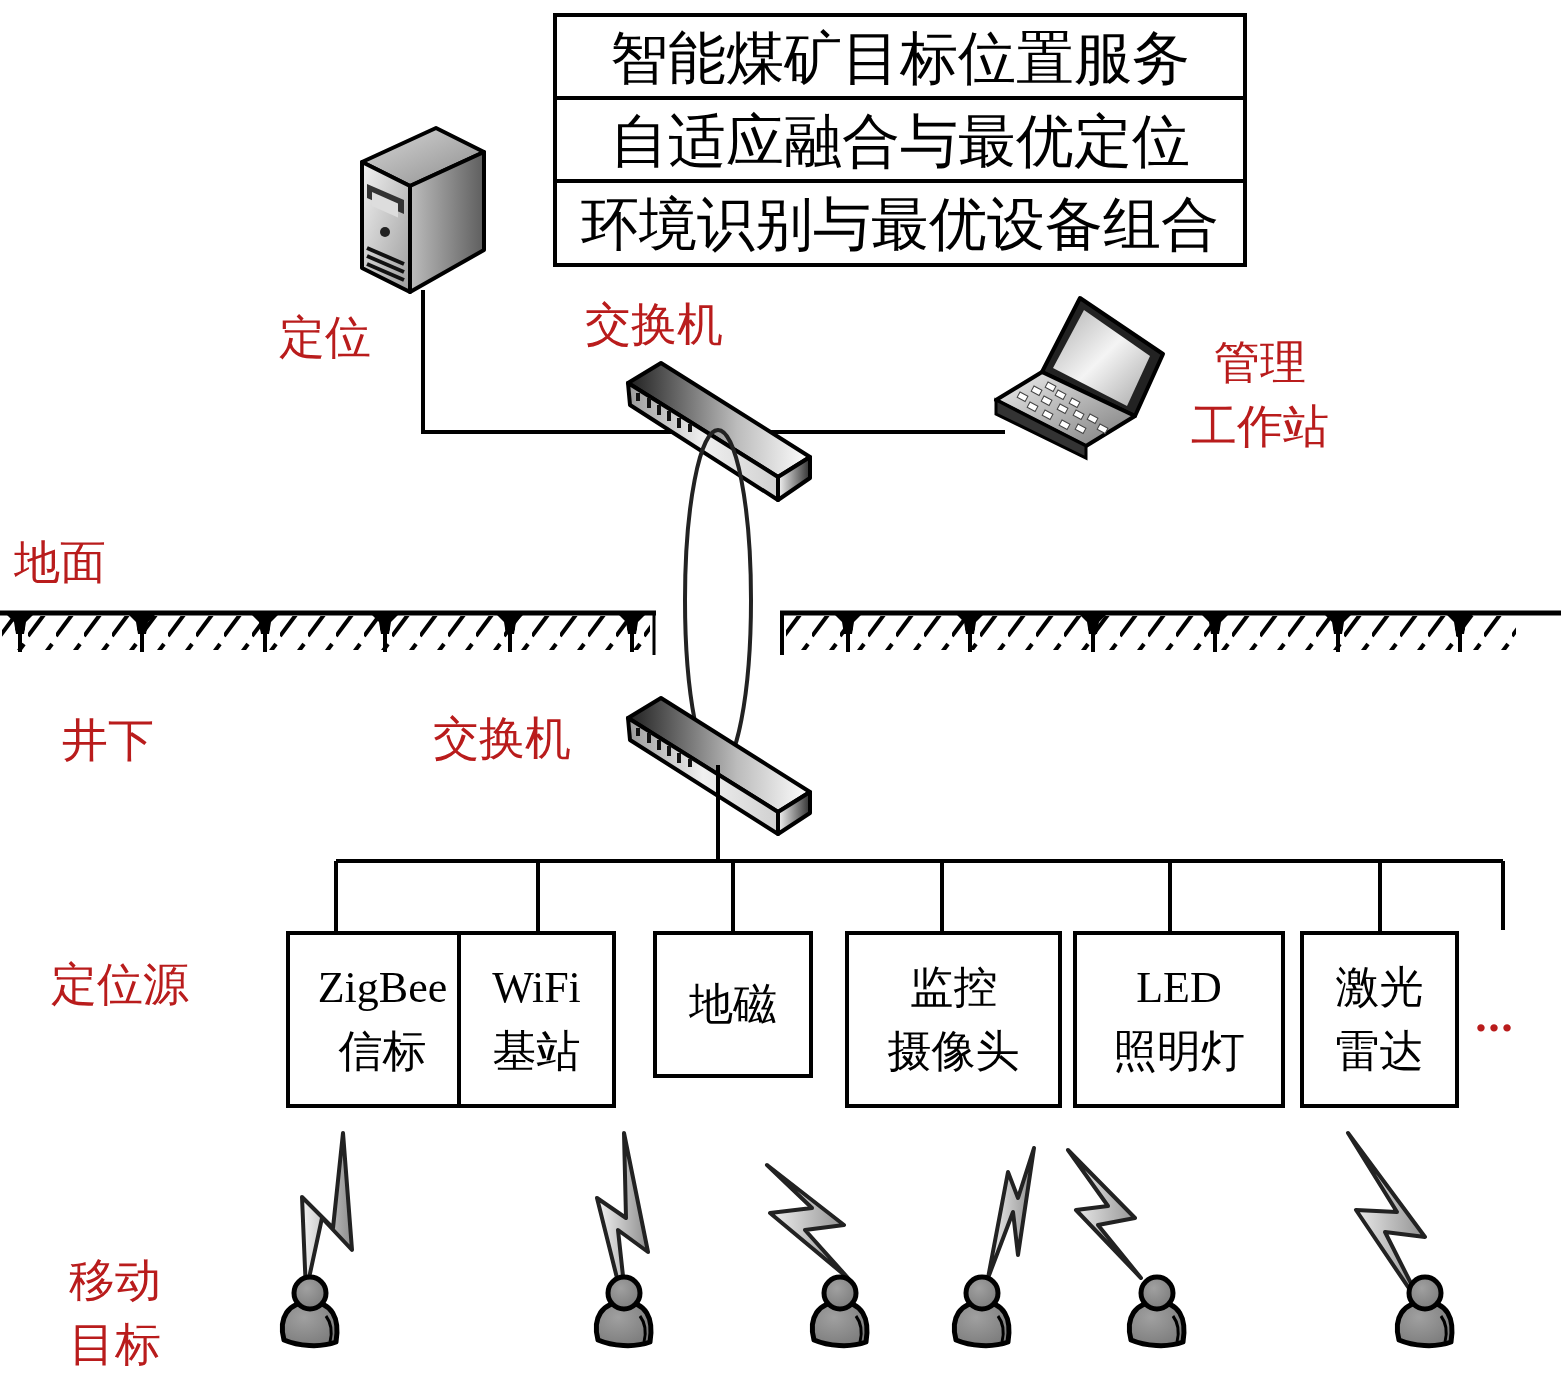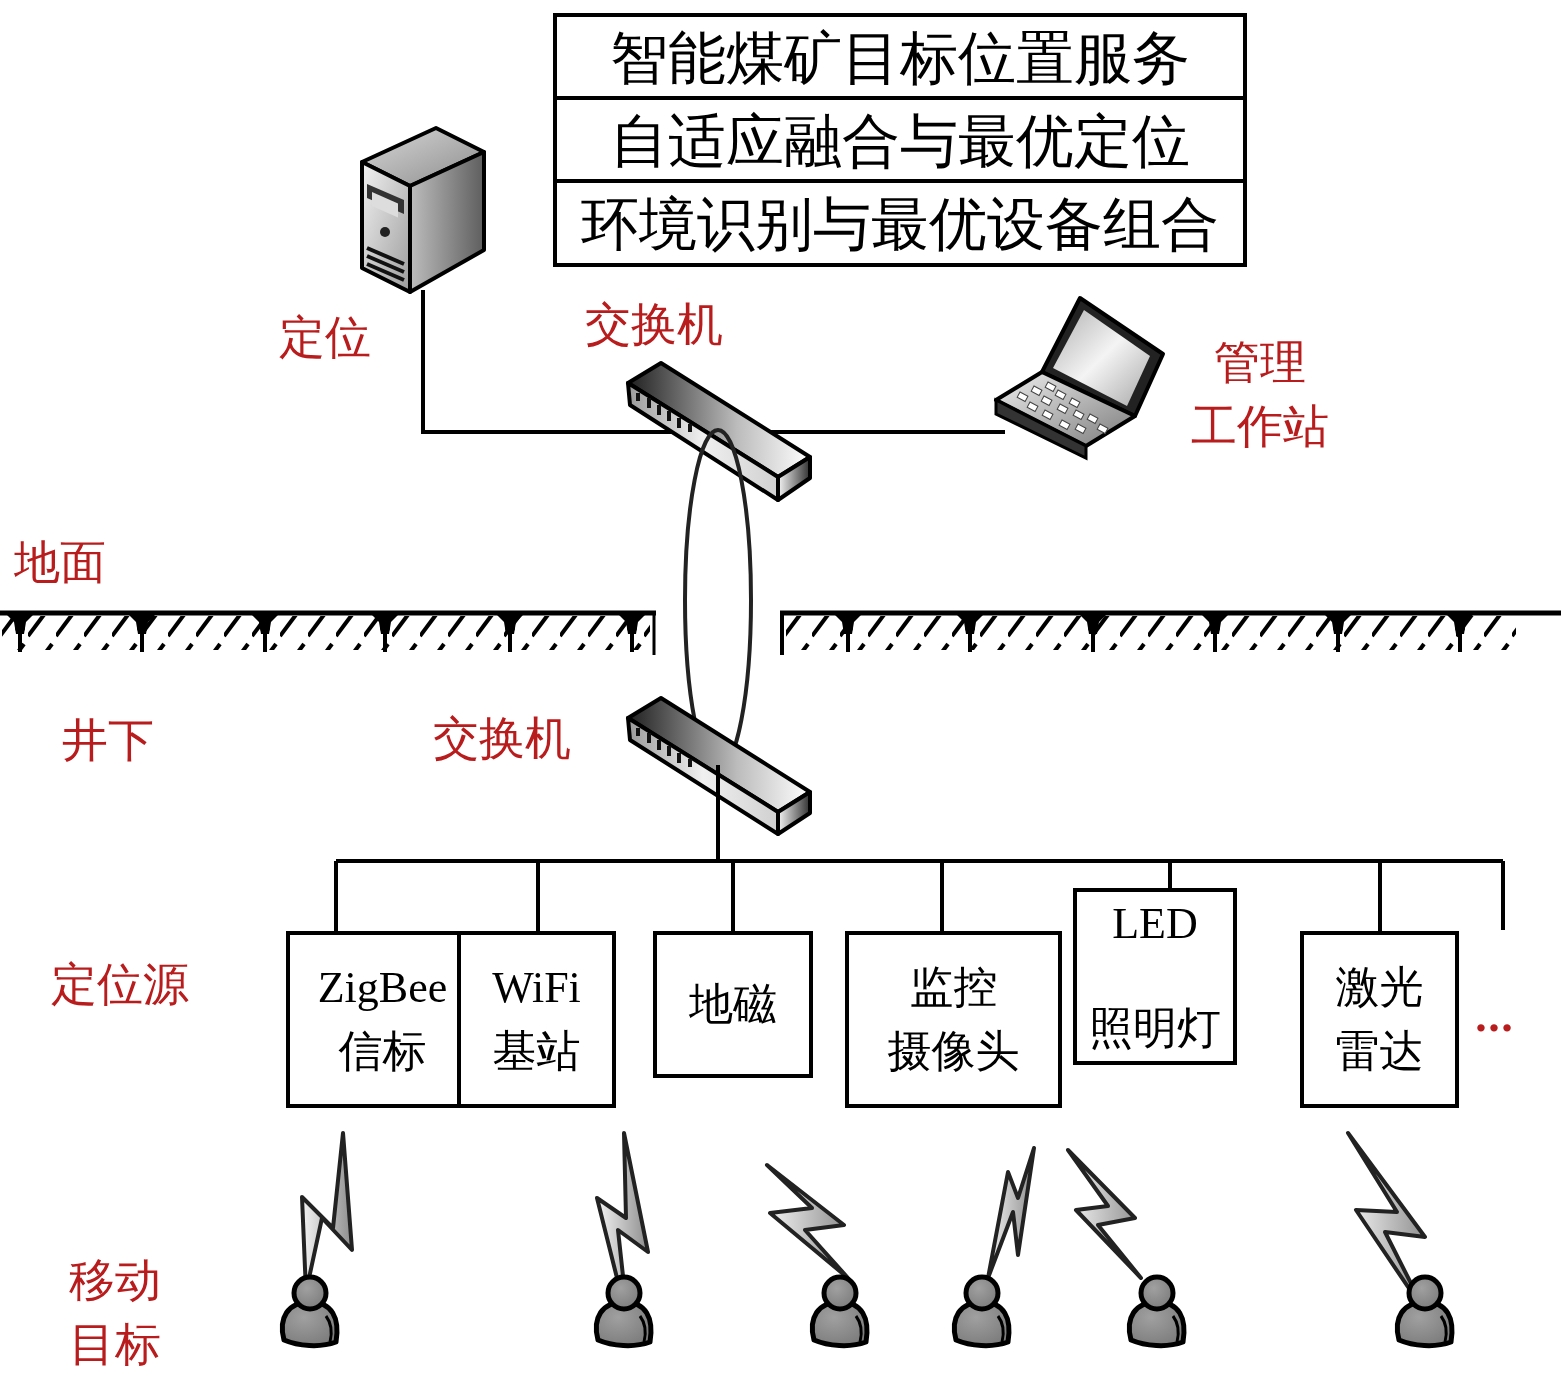--- a/index.html
+++ b/index.html
@@ -313,21 +313,21 @@
   <span>WiFi</span>
   <span>基站</span>
 </div>
 <div class="src-box" style="left:653px; top:931px; width:160px; height:147px;justify-content:center;">
   <span>地磁</span>
 </div>
 <div class="src-box" style="left:845px; top:931px; width:217px; height:177px;">
   <span>监控</span>
   <span>摄像头</span>
 </div>
-<div class="src-box" style="left:1073px; top:888px; width:164px; height:177px;justify-content:space-between;">
+<div class="src-box" style="left:1073px; top:931px; width:212px; height:177px;">
   <span>LED</span>
   <span>照明灯</span>
 </div>
 <div class="src-box" style="left:1300px; top:931px; width:159px; height:177px;">
   <span>激光</span>
   <span>雷达</span>
 </div>
 <div class="lbl" style="left:1474px; top:985px; font-size:40px; font-weight:bold;">…</div>
 
 <div class="lbl center" style="left:40px; top:1248px; width:150px;">

